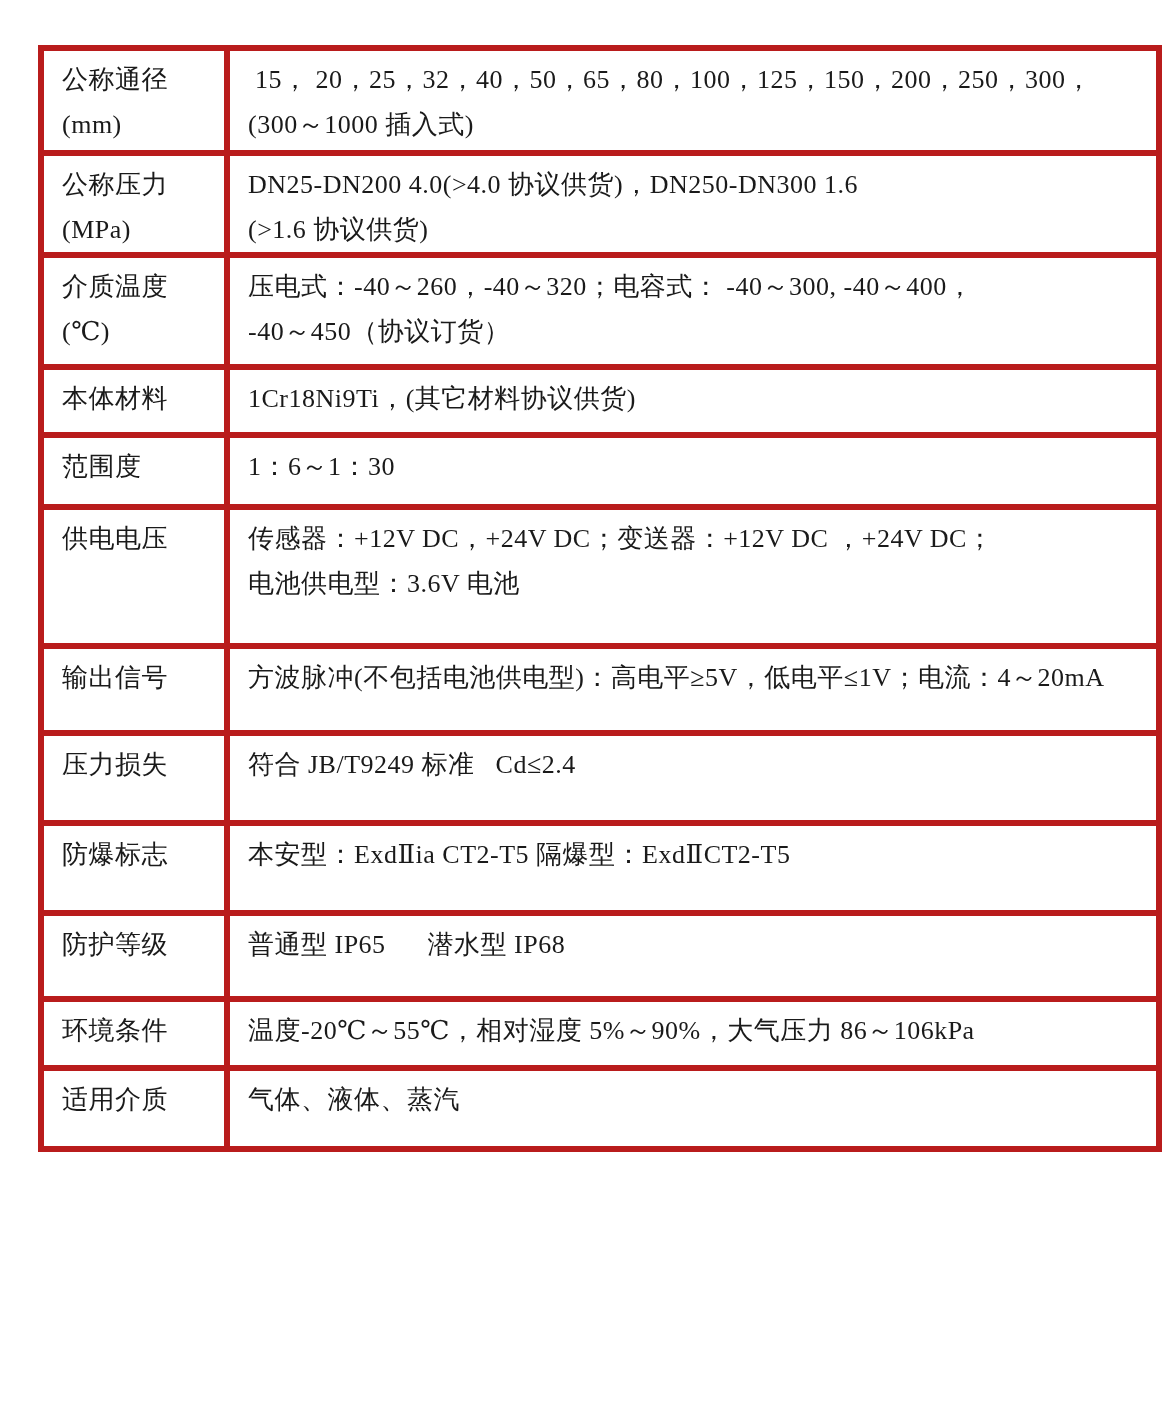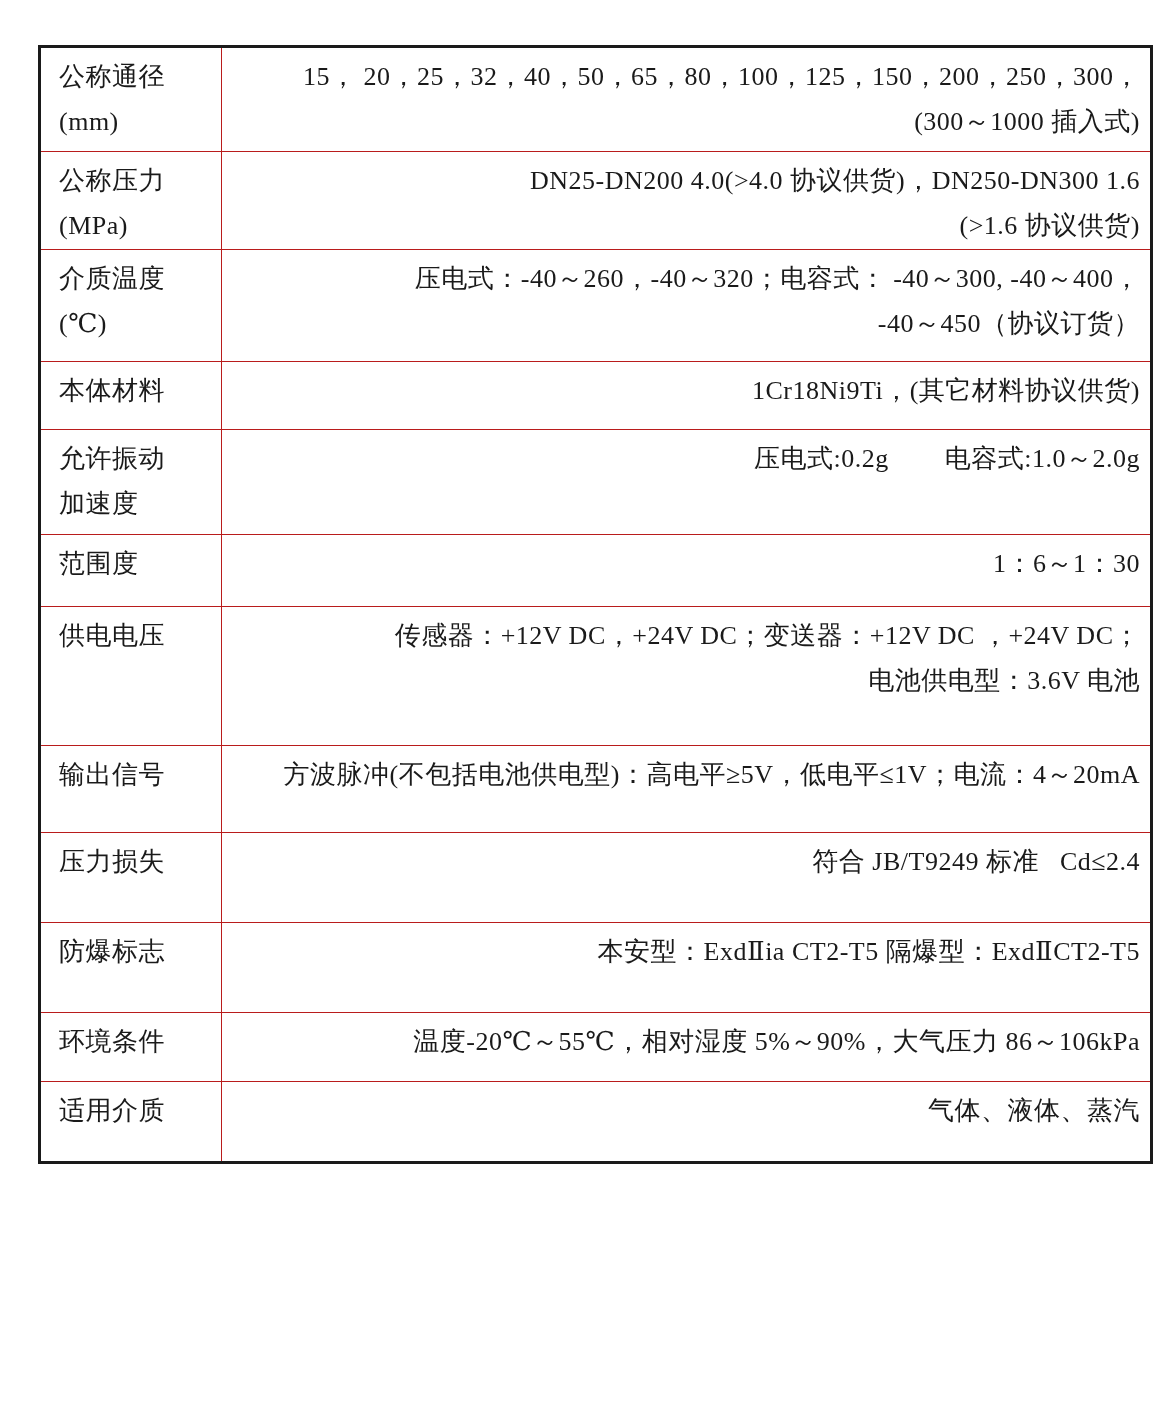--- a/index.html
+++ b/index.html
@@ -17,27 +17,27 @@
   }
   table.spec-table {
     position: absolute;
     left: 38px;
     top: 45px;
     border-collapse: collapse;
     table-layout: fixed;
     border: 3px solid #1a1a1a;
   }
   table.spec-table td {
-    border: 1px solid #b91c1c;
+    border: 6px solid #b91c1c;
     vertical-align: top;
     padding: 6px 10px 0 18px;
     overflow: hidden;
   }
   td.label-cell { width: 152px; }
-  td.value-cell { width: 898px; padding-left: 20px; text-align: right; }
+  td.value-cell { width: 898px; padding-left: 20px; }
   .ln {
     font-size: 26px;
     line-height: 45px;
     white-space: pre-wrap;
     letter-spacing: 0.5px;
   }
 </style>
 </head>
 <body>
 
@@ -78,29 +78,20 @@
       </td>
     </tr>
     <tr style="height:68px">
       <td class="label-cell">
         <div class="ln">本体材料</div>
       </td>
       <td class="value-cell">
         <div class="ln">1Cr18Ni9Ti，(其它材料协议供货)</div>
       </td>
     </tr>
-    <tr style="height:105px">
-      <td class="label-cell">
-        <div class="ln">允许振动</div>
-        <div class="ln">加速度</div>
-      </td>
-      <td class="value-cell">
-        <div class="ln">压电式:0.2g        电容式:1.0～2.0g</div>
-      </td>
-    </tr>
     <tr style="height:72px">
       <td class="label-cell">
         <div class="ln">范围度</div>
       </td>
       <td class="value-cell">
         <div class="ln">1：6～1：30</div>
       </td>
     </tr>
     <tr style="height:139px">
       <td class="label-cell">
@@ -128,20 +119,28 @@
       </td>
     </tr>
     <tr style="height:90px">
       <td class="label-cell">
         <div class="ln">防爆标志</div>
       </td>
       <td class="value-cell">
         <div class="ln">本安型：ExdⅡia CT2-T5 隔爆型：ExdⅡCT2-T5</div>
       </td>
     </tr>
+    <tr style="height:86px">
+      <td class="label-cell">
+        <div class="ln">防护等级</div>
+      </td>
+      <td class="value-cell">
+        <div class="ln">普通型 IP65      潜水型 IP68</div>
+      </td>
+    </tr>
     <tr style="height:69px">
       <td class="label-cell">
         <div class="ln">环境条件</div>
       </td>
       <td class="value-cell">
         <div class="ln">温度-20℃～55℃，相对湿度 5%～90%，大气压力 86～106kPa</div>
       </td>
     </tr>
     <tr style="height:81px">
       <td class="label-cell">

